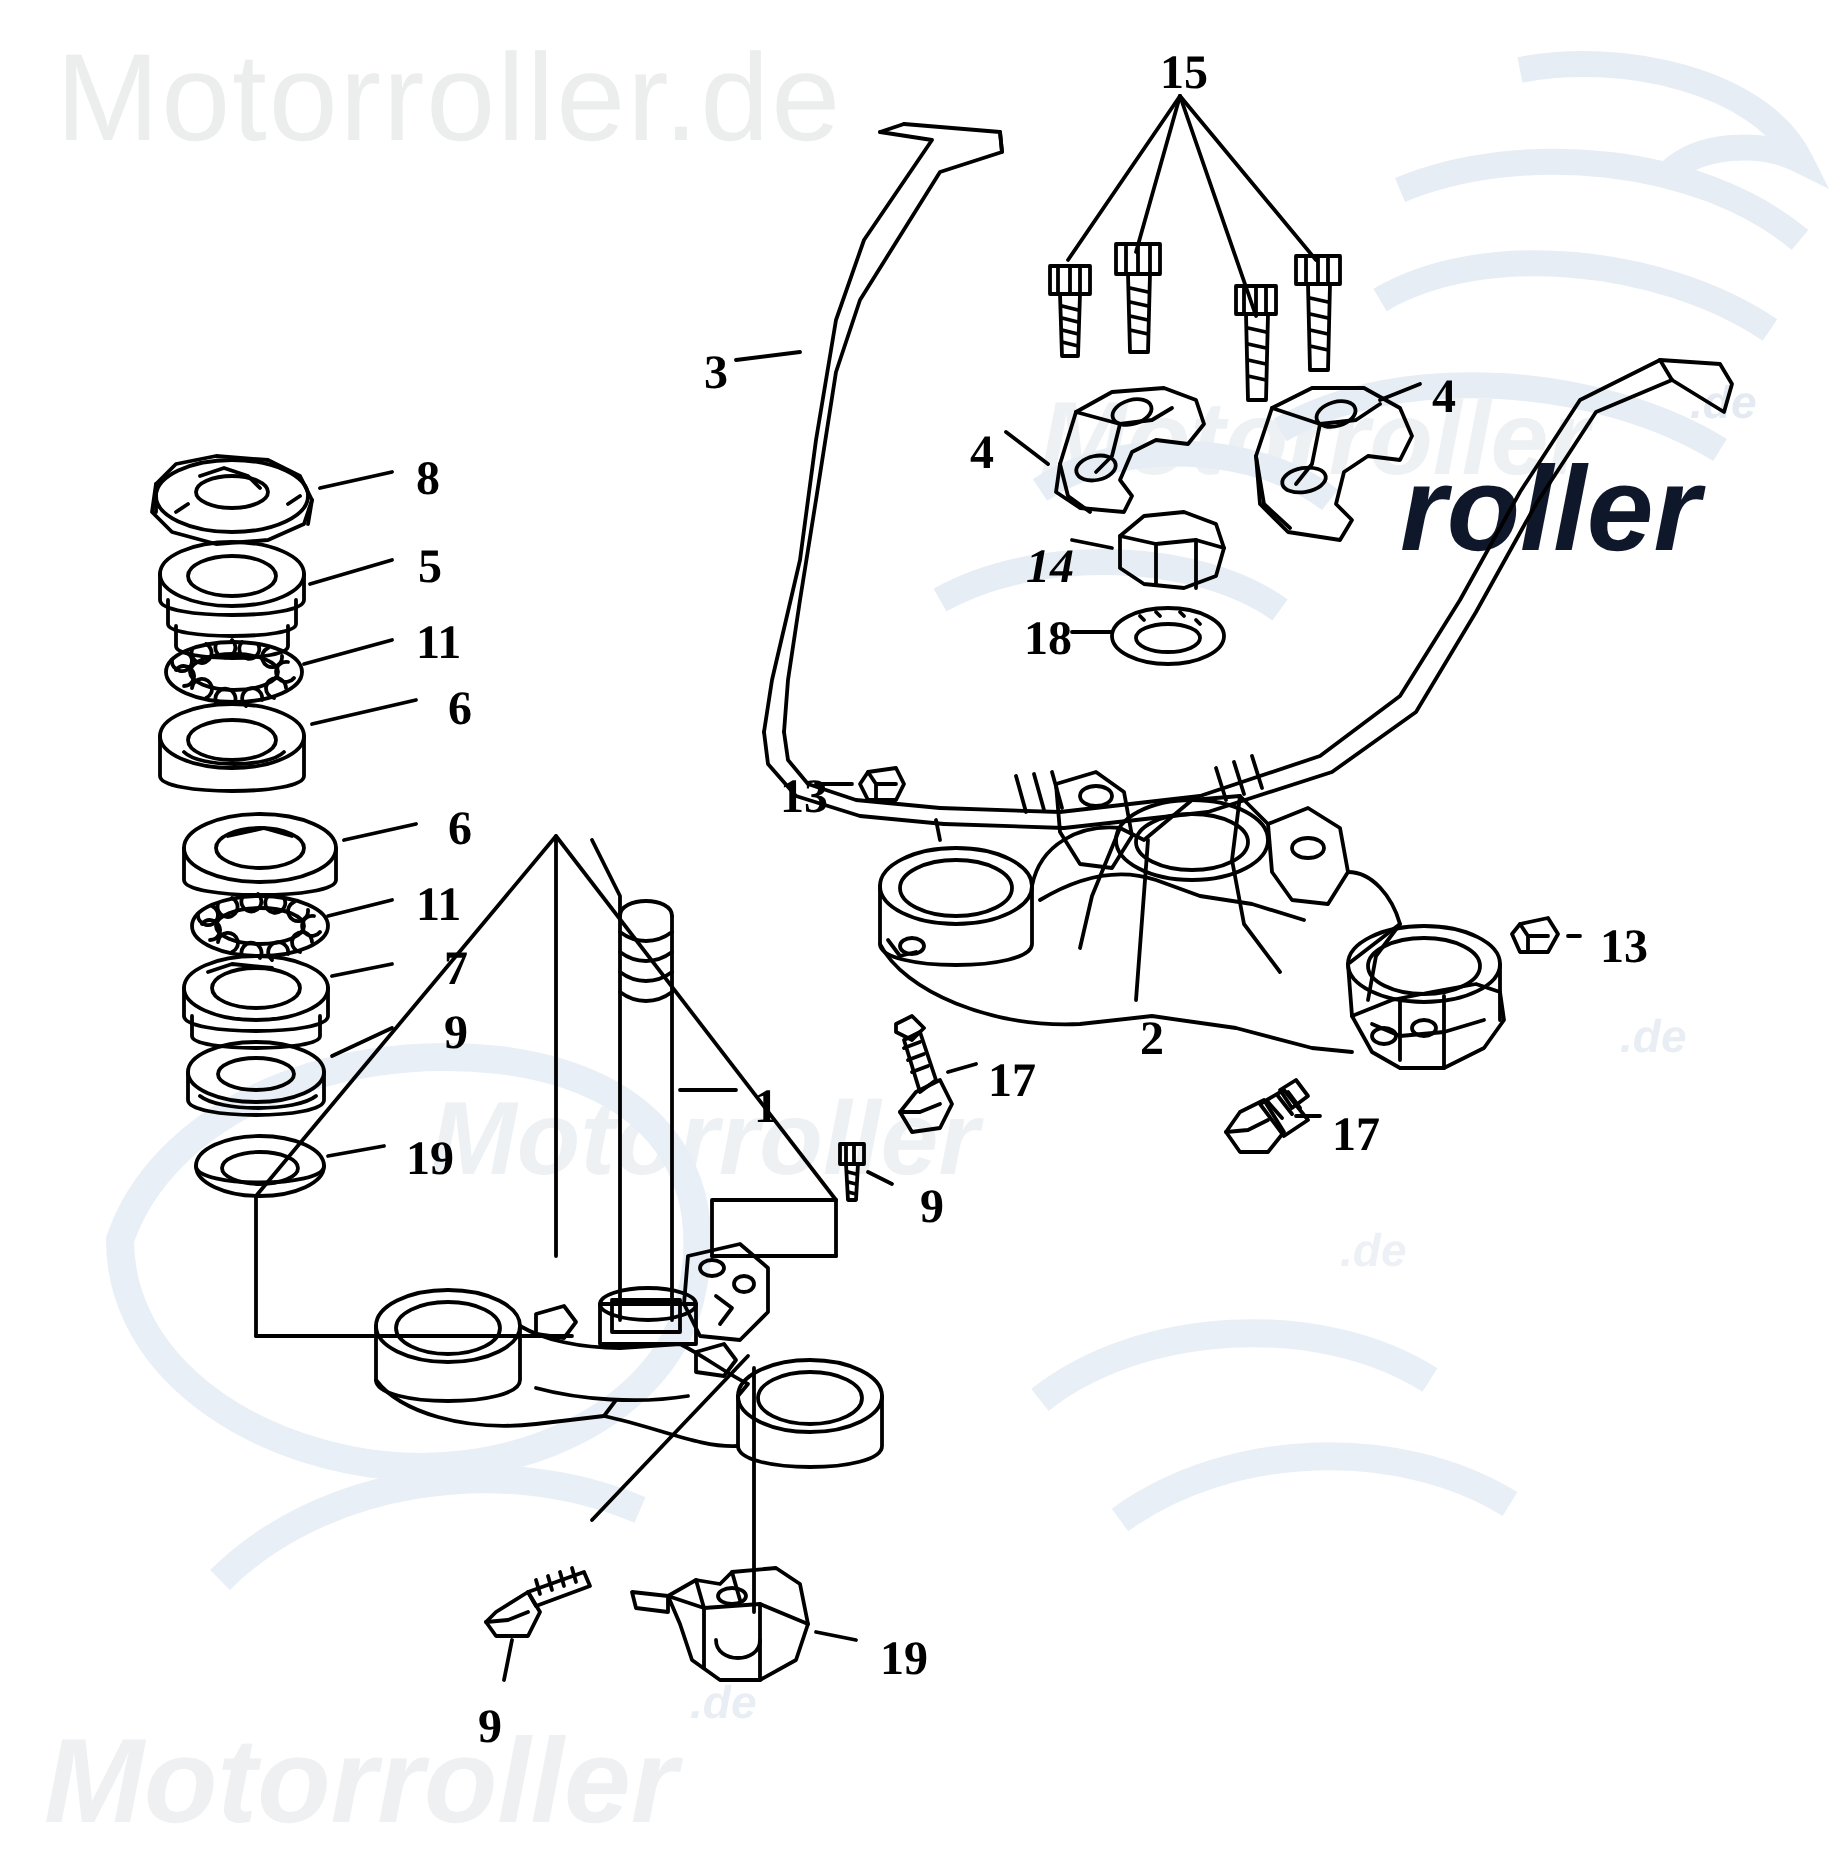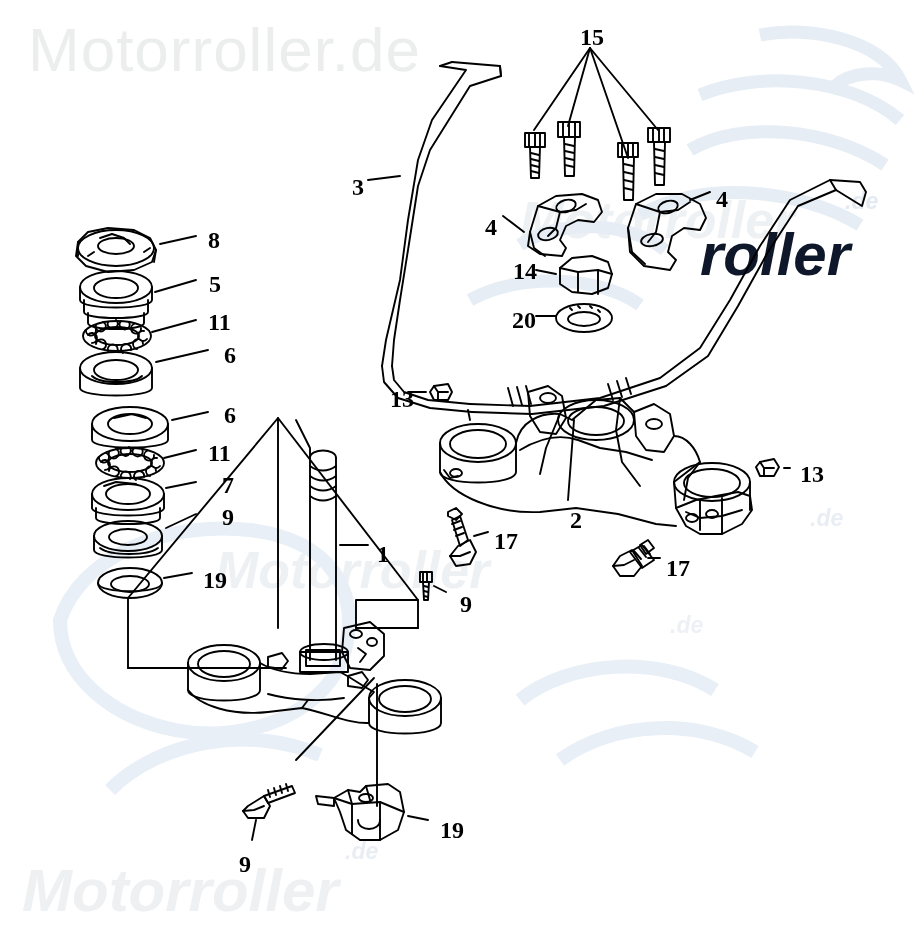--- a/index.html
+++ b/index.html
@@ -506,23 +506,23 @@
 
     </g>
   </svg>
 
   <div class="lbl" style="left:580px; top:25px;">15</div>
   <div class="lbl" style="left:352px; top:175px;">3</div>
   <div class="lbl" style="left:716px; top:187px;">4</div>
   <div class="lbl" style="left:208px; top:228px;">8</div>
   <div class="lbl" style="left:485px; top:215px;">4</div>
   <div class="lbl" style="left:209px; top:272px;">5</div>
-  <div class="lbl" style="left:513px; top:259px;">14</div>
+  <div class="lbl" style="left:513px; top:272px;font-style:italic;">14</div>
   <div class="lbl" style="left:208px; top:310px;">11</div>
-  <div class="lbl" style="left:512px; top:308px;">20</div>
+  <div class="lbl" style="left:512px; top:308px;">18</div>
   <div class="lbl" style="left:224px; top:343px;">6</div>
   <div class="lbl" style="left:390px; top:387px;">13</div>
   <div class="lbl" style="left:224px; top:403px;">6</div>
   <div class="lbl" style="left:208px; top:441px;">11</div>
   <div class="lbl" style="left:800px; top:462px;">13</div>
   <div class="lbl" style="left:222px; top:473px;">7</div>
   <div class="lbl" style="left:222px; top:505px;">9</div>
   <div class="lbl" style="left:570px; top:508px;">2</div>
   <div class="lbl" style="left:494px; top:529px;">17</div>
   <div class="lbl" style="left:377px; top:542px;">1</div>

